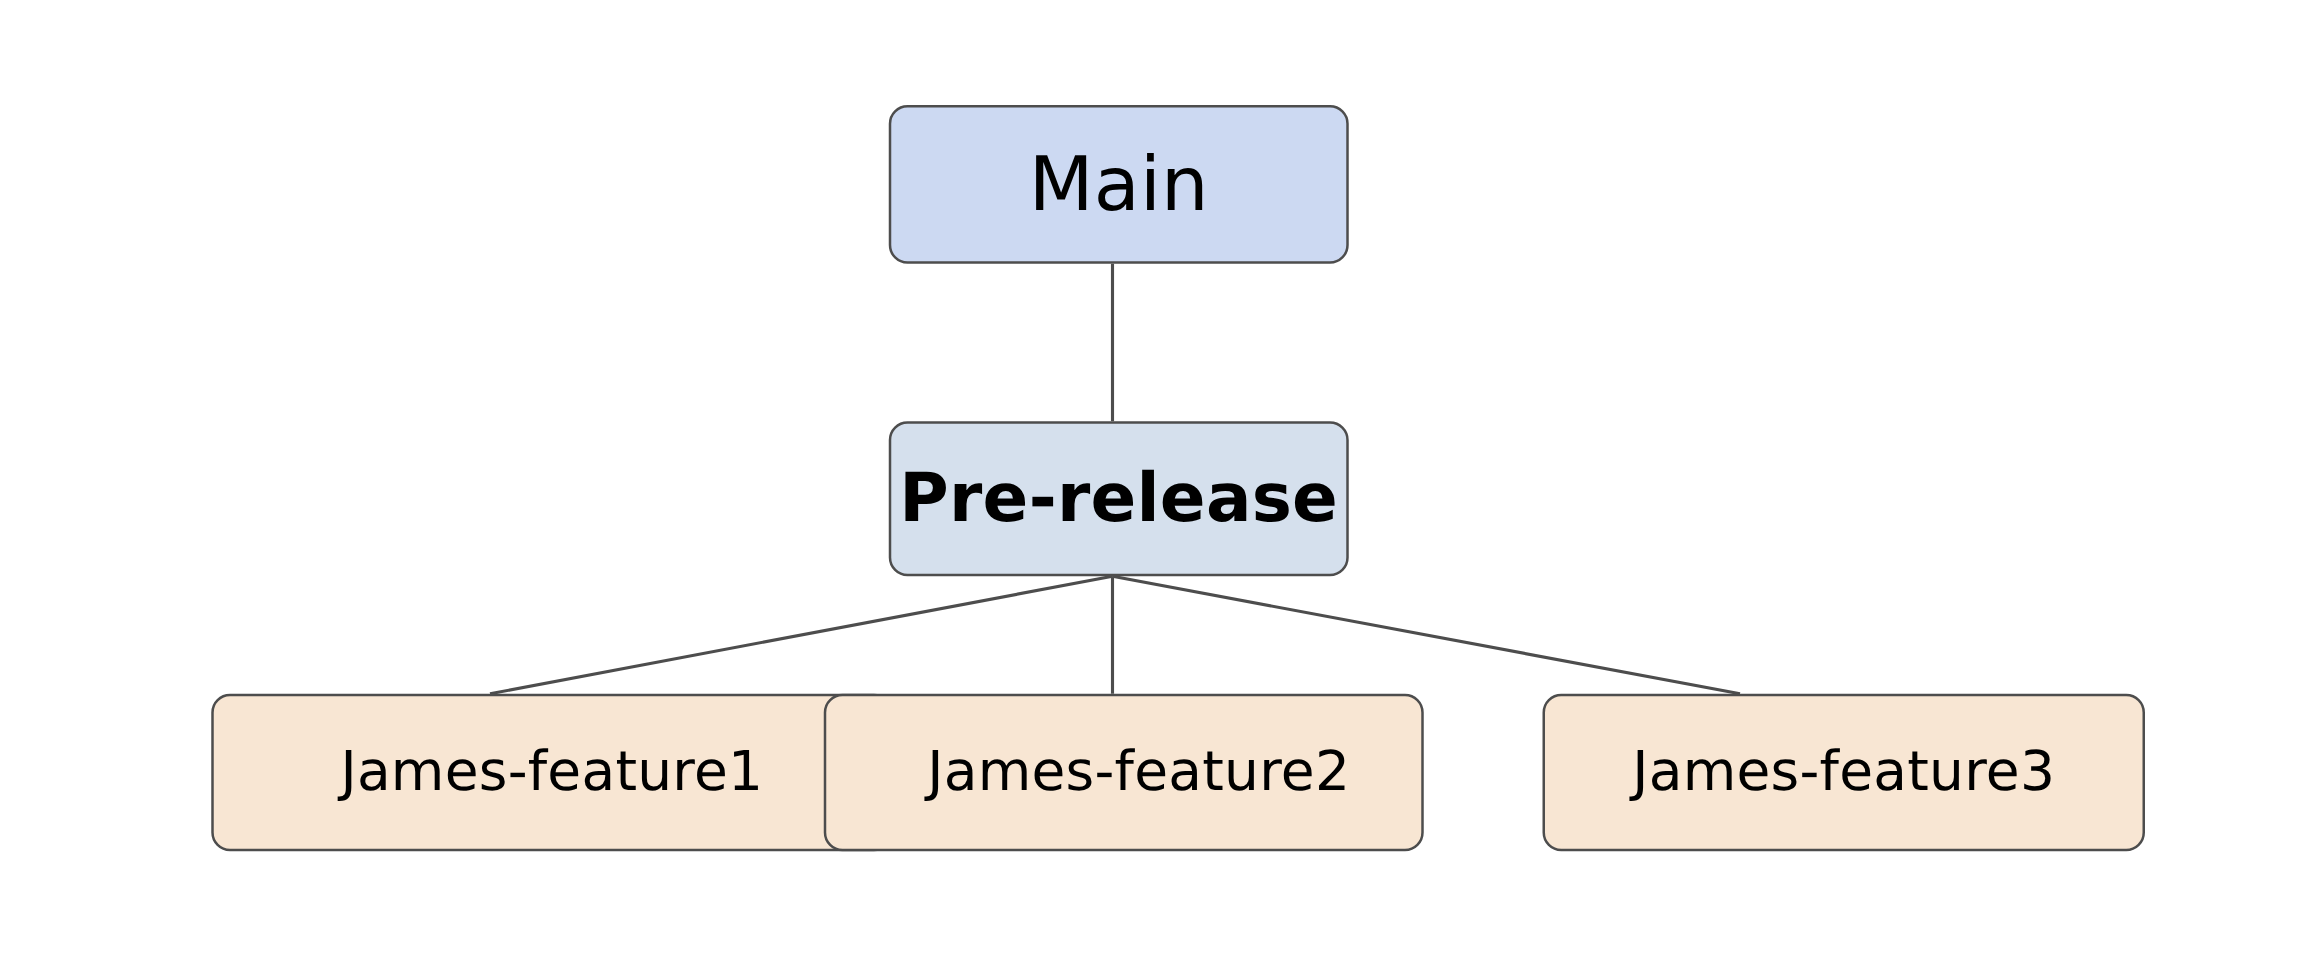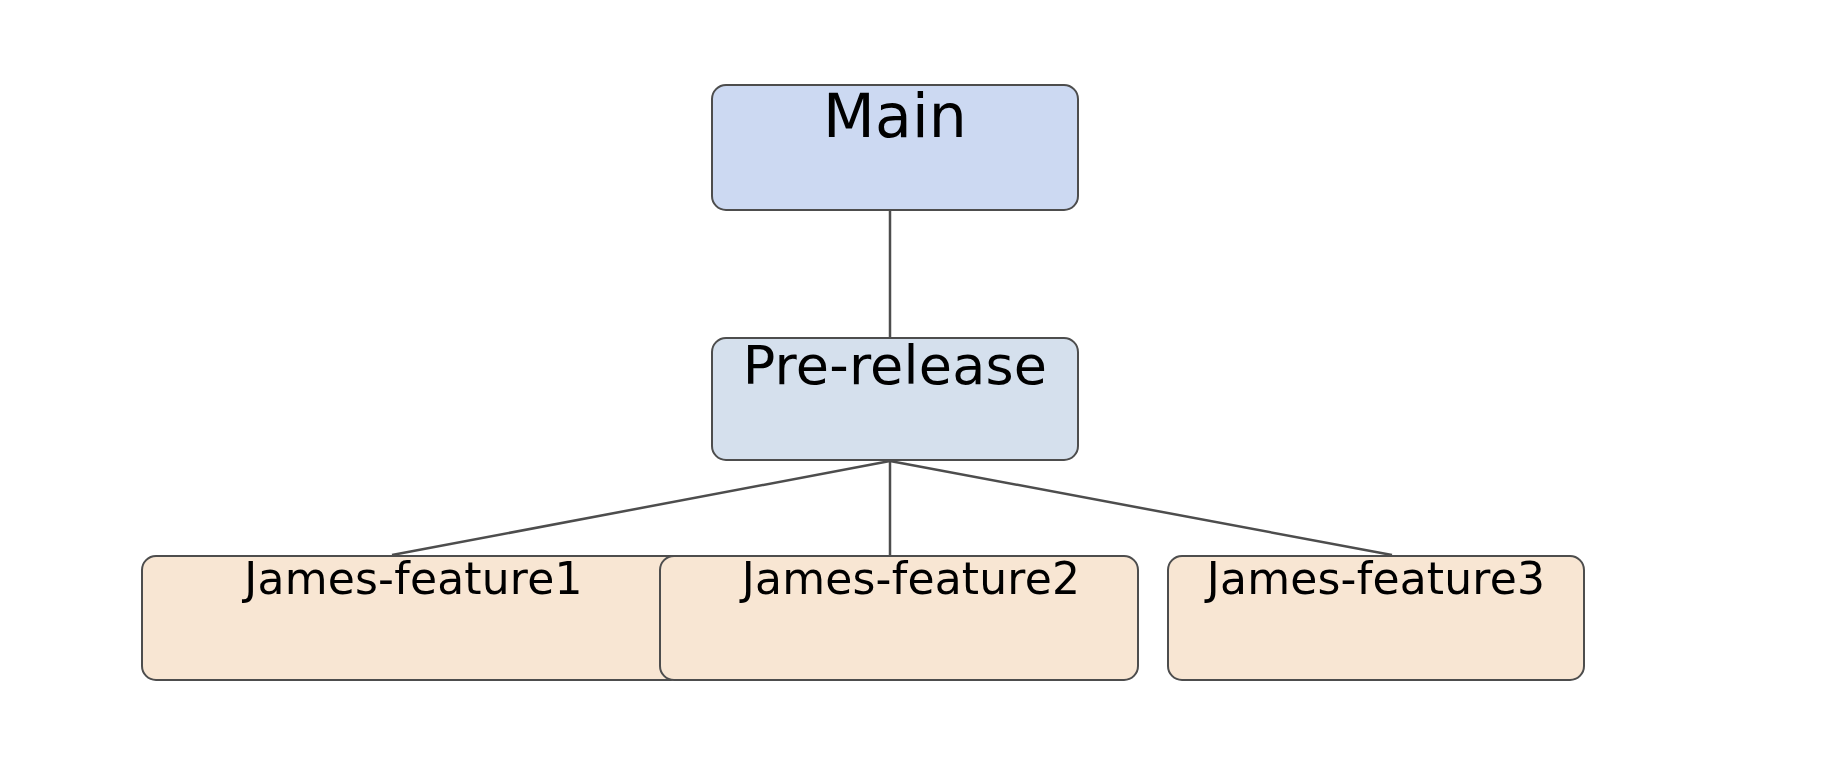--- a/index.html
+++ b/index.html
@@ -25,21 +25,21 @@
     width: 1840px;
     height: 782px;
     pointer-events: none;
   }
   .node {
     position: absolute;
     box-sizing: border-box;
     border: 2px solid #4d4d4d;
     border-radius: 15px;
     display: flex;
-    align-items: flex-start;
+    align-items: center;
     justify-content: center;
     text-align: center;
     color: #000000;
     line-height: 1;
     white-space: nowrap;
   }
   .node-label {
     display: block;
     font-weight: 400;
     letter-spacing: 0.2px;
@@ -56,32 +56,32 @@
   #node-main .node-label { font-size: 60px; }
 
   
   #node-prerelease {
     left: 711px;
     top: 337px;
     width: 368px;
     height: 124px;
     background: #d5e0ed;
   }
-  #node-prerelease .node-label { font-size: 54px; }
+  #node-prerelease .node-label { font-size: 54px; font-weight: bold; }
 
   
   .node-feature {
     top: 555px;
     height: 126px;
     background: #f8e6d3;
   }
   .node-feature .node-label { font-size: 44px; }
-  #node-feature-1 { left: 141px;  width: 545px; }
+  #node-feature-1 { left: 169px;  width: 545px; }
   #node-feature-2 { left: 659px;  width: 480px; padding-left: 24px; }
-  #node-feature-3 { left: 1167px; width: 418px; }
+  #node-feature-3 { left: 1234px; width: 482px; }
 </style>
 </head>
 <body>
 
 <div id="diagram-root">
 
   <svg id="edge-layer" viewBox="0 0 1840 782" width="1840" height="782" xmlns="http://www.w3.org/2000/svg">
 
     <line x1="890" y1="211" x2="890" y2="337" stroke="#4d4d4d" stroke-width="2.5"></line>
 

